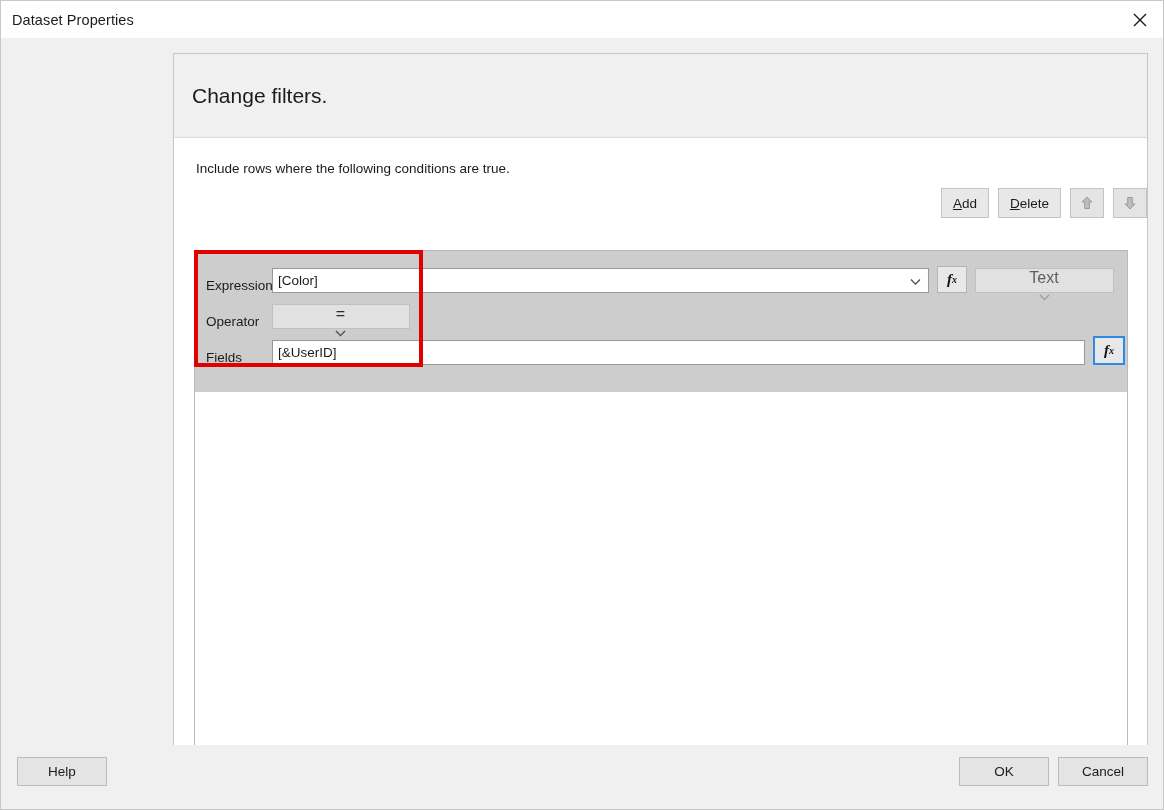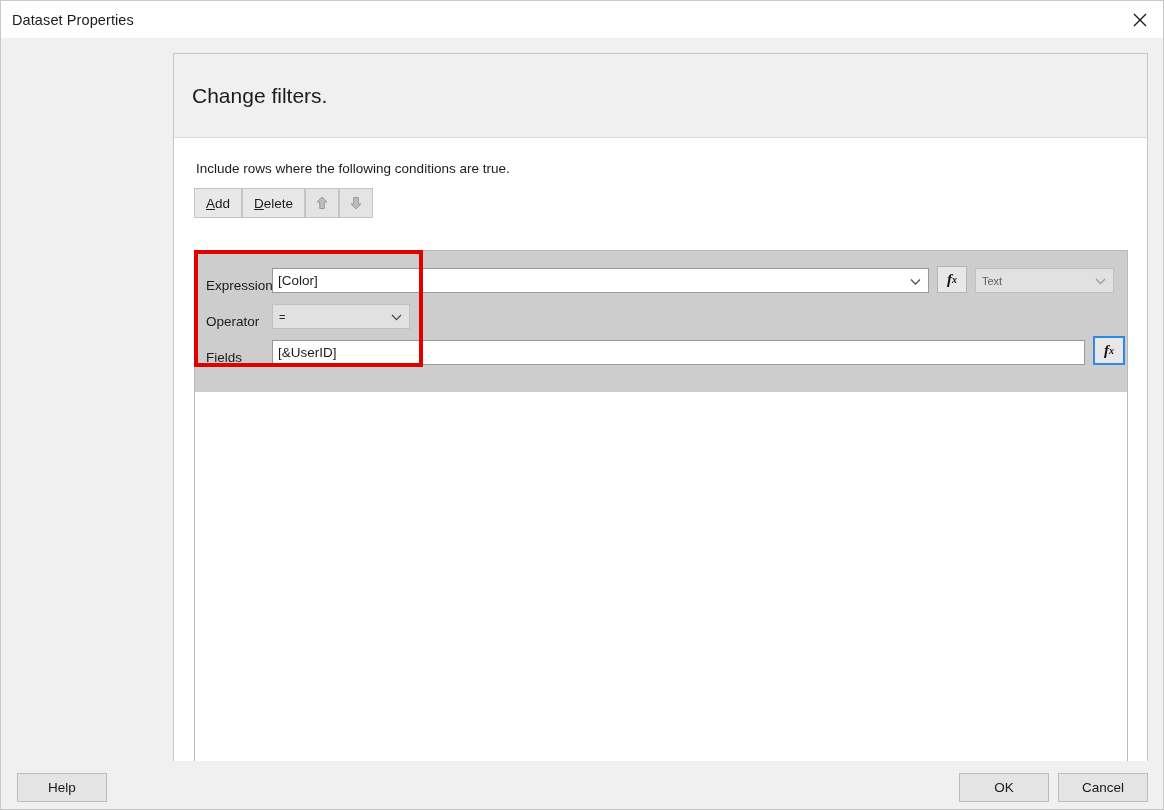--- a/index.html
+++ b/index.html
@@ -112,21 +112,23 @@
 
   .instruction {
     margin: 23px 0 0 22px;
     font-size: 13.5px;
     color: #1b1b1b;
   }
 
   .toolbar {
     margin: 12px 0 0 20px;
     display: flex;
-    align-items: center;
+    gap: 9px;
+    align-items: center;
+    justify-content: flex-end;
   }
   .btn {
     background: #e8e8e8;
     border: 1px solid #c4c4c4;
     font-family: "Liberation Sans", sans-serif;
     font-size: 13.5px;
     color: #1b1b1b;
     height: 30px;
     min-width: 42px;
     padding: 0 11px;
@@ -191,22 +193,23 @@
 
   .combo-disabled {
     height: 25px;
     border: 1px solid #c0c0c0;
     background: #e1e1e1;
     display: flex;
     align-items: center;
     justify-content: space-between;
     padding: 0 7px 0 6px;
     box-sizing: border-box;
-    font-size: 11px;
+    font-size: 16px;
     color: #5e5e5e;
+    flex-direction: column;
   }
   .op-combo { width: 138px; color:#2b2b2b; }
   .type-combo { width: 139px; margin-left: 8px; }
 
   .expr-combo-arrow {
     position: absolute;
     right: 8px;
     top: 50%;
     transform: translateY(-50%);
     pointer-events: none;
@@ -244,21 +247,21 @@
     width: 229px;
     height: 117px;
     border: 4px solid #e00000;
     box-sizing: border-box;
     pointer-events: none;
     z-index: 5;
   }
 
   
   .footer {
-    height: 48px;
+    height: 64px;
     flex: none;
     background: #f0f0f0;
     position: relative;
   }
   .footer .btn {
     position: absolute;
     height: 29px;
     width: 90px;
     top: 12px;
     background: #e4e4e4;

